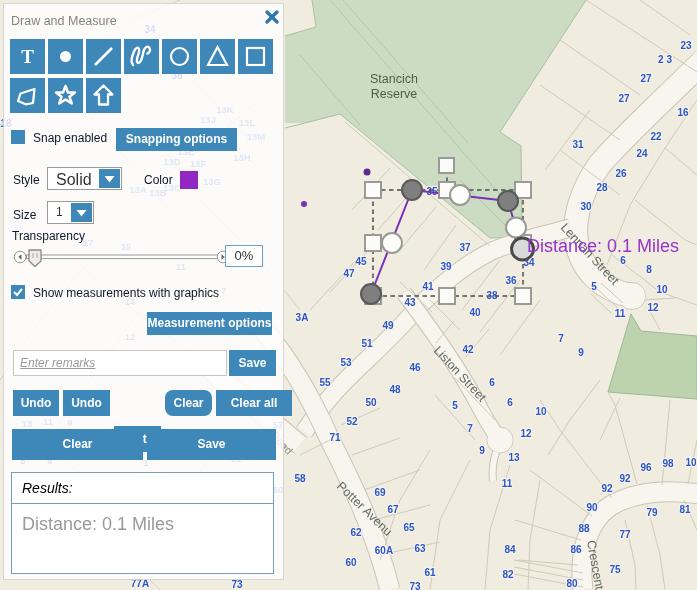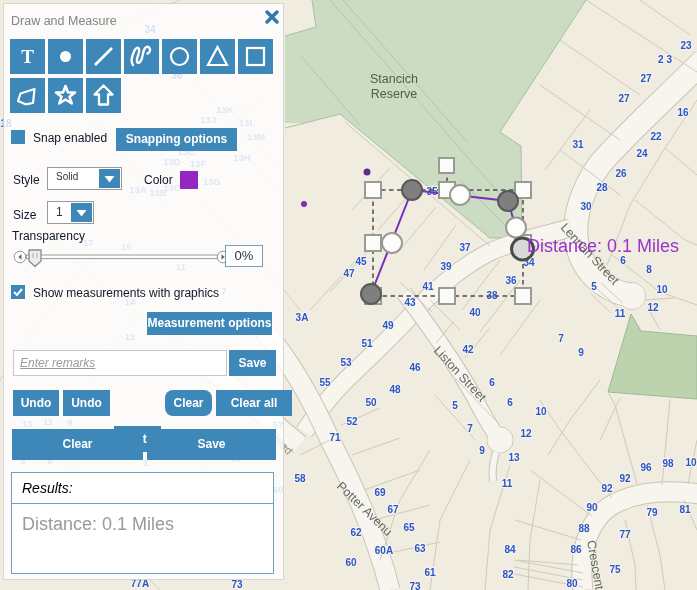--- a/index.html
+++ b/index.html
@@ -330,21 +330,21 @@
   <div class="tbtn" style="left:82px;top:74px;"><svg width="35" height="35">
           <path d="M17.5 7.5 L26.5 16.5 L22 16.5 L22 26.5 L13 26.5 L13 16.5 L8.5 16.5 Z" fill="none" stroke="#fff" stroke-width="2.3" stroke-linejoin="round"></path>
         </svg></div>
 
   <div class="cb" style="left:7px;top:126px;"></div>
   <div class="blbl" style="left:29px;top:127px;">Snap enabled</div>
   <div class="btn" style="left:112px;top:124px;width:121px;height:23px;line-height:23px;">Snapping options</div>
 
   <div class="blbl" style="left:9px;top:169px;">Style</div>
   <div class="dd" style="left:43px;top:163px;width:73px;height:21px;">
-    <span style="position:absolute;left:8px;top:3px;font-style:normal;color:#333;font-size:10px;">Solid</span>
+    <span style="position:absolute;left:8px;top:3px;font-style:normal;color:#333;font-size:16px;">Solid</span>
     <div class="dda"><svg width="21" height="19">
             <path d="M5.5 7 L15.5 7 L10.5 13.5 Z" fill="#fff"></path>
           </svg></div>
   </div>
   <div class="blbl" style="left:140px;top:169px;">Color</div>
   <div style="position:absolute;left:176px;top:167px;width:18px;height:18px;background:#9227c3;"></div>
 
   <div class="blbl" style="left:9px;top:204px;">Size</div>
   <div class="dd" style="left:43px;top:197px;width:45px;height:21px;">
     <span style="position:absolute;left:8px;top:3px;color:#333;font-size:12px;">1</span>

